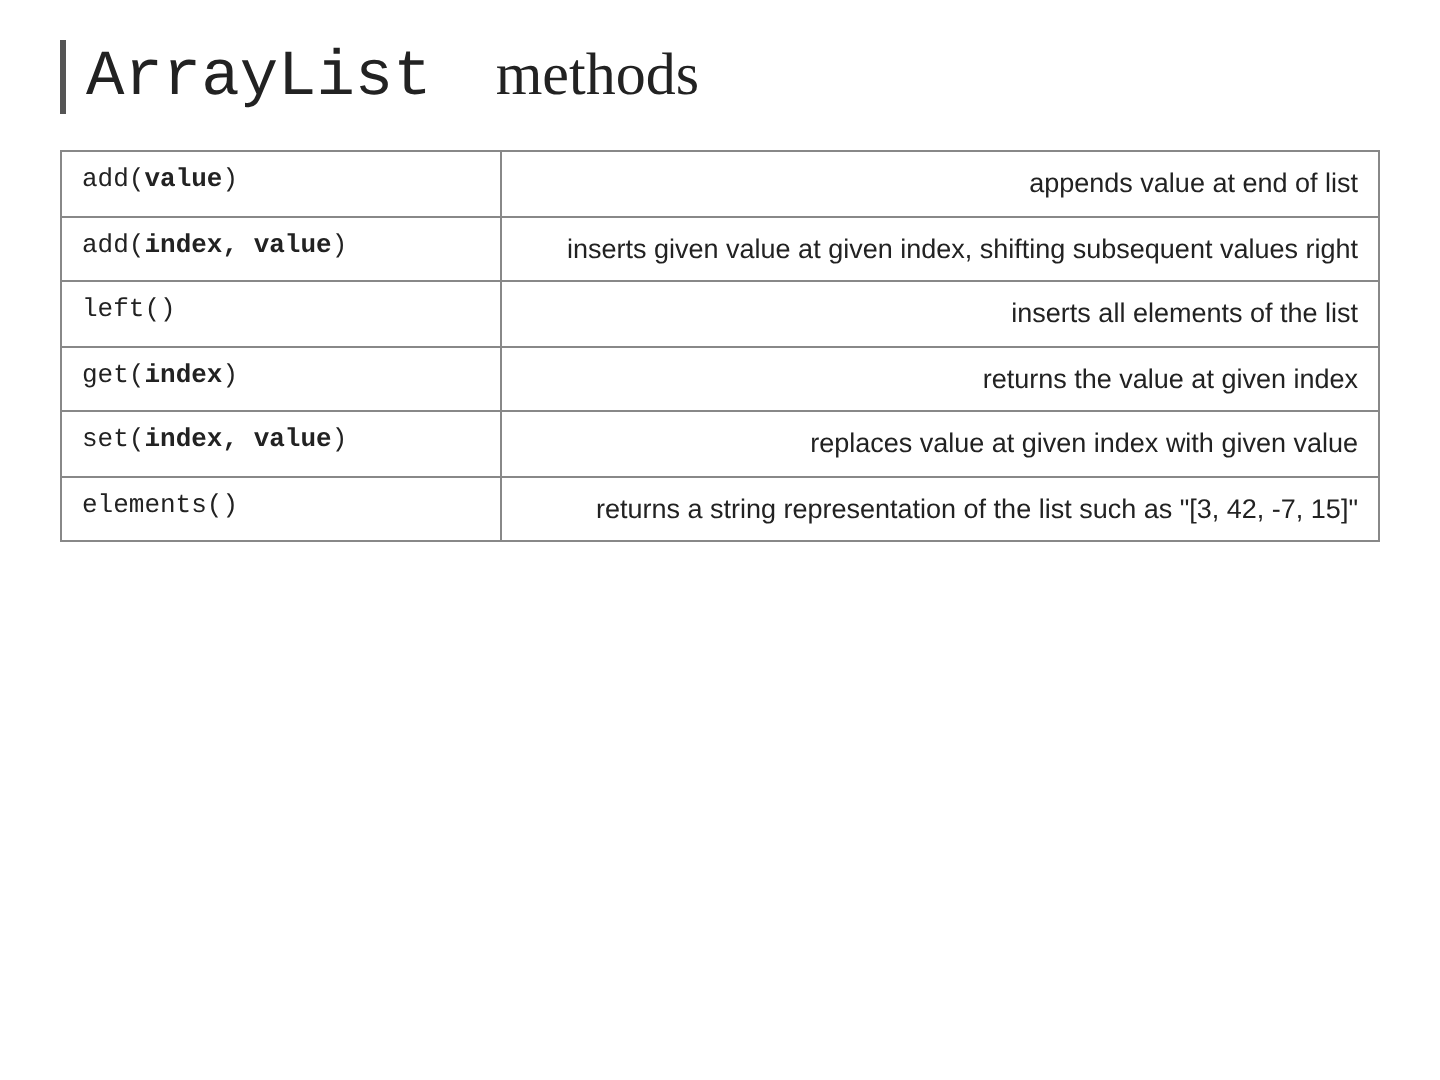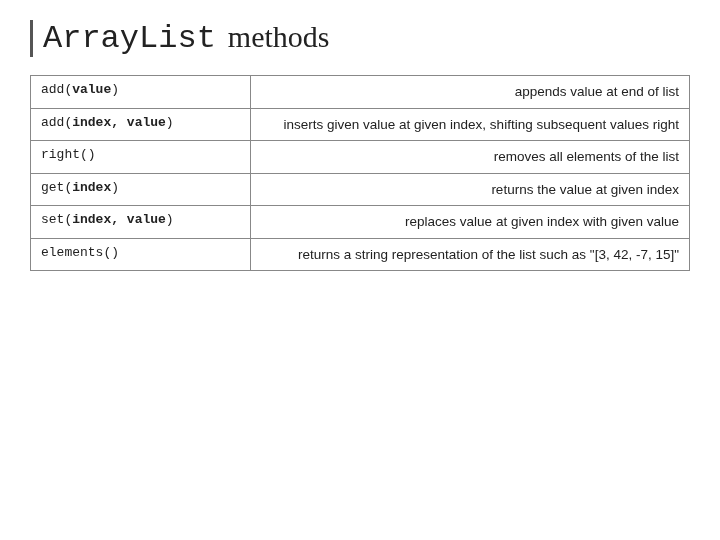--- a/index.html
+++ b/index.html
@@ -1,15 +1,15 @@
 <!DOCTYPE html>
 <html><head>
   <meta charset="utf-8">
   <style>
-    * { margin: 0; padding: 0; box-sizing: border-box; }
+    * { margin: 0; padding: 0; box-sizing: border-box; gap: 20px; }
 
     body {
       background: #fff;
       font-family: Georgia, 'Times New Roman', serif;
       width: 720px;
       height: 540px;
       overflow: hidden;
       padding: 20px 30px 20px 30px;
     }
 
@@ -76,22 +76,22 @@
   <tbody id="table-body">
   <tr>
         <td>add(<b>value</b>)</td>
         <td>appends value at end of list</td>
       </tr>
       <tr>
         <td>add(<b>index, value</b>)</td>
         <td>inserts given value at given index, shifting subsequent values right</td>
       </tr>
       <tr>
-        <td>right()</td>
-        <td>removes all elements of the list</td>
+        <td>left()</td>
+        <td>inserts all elements of the list</td>
       </tr>
       <tr>
         <td>get(<b>index</b>)</td>
         <td>returns the value at given index</td>
       </tr>
       <tr>
         <td>set(<b>index, value</b>)</td>
         <td>replaces value at given index with given value</td>
       </tr>
       <tr>

